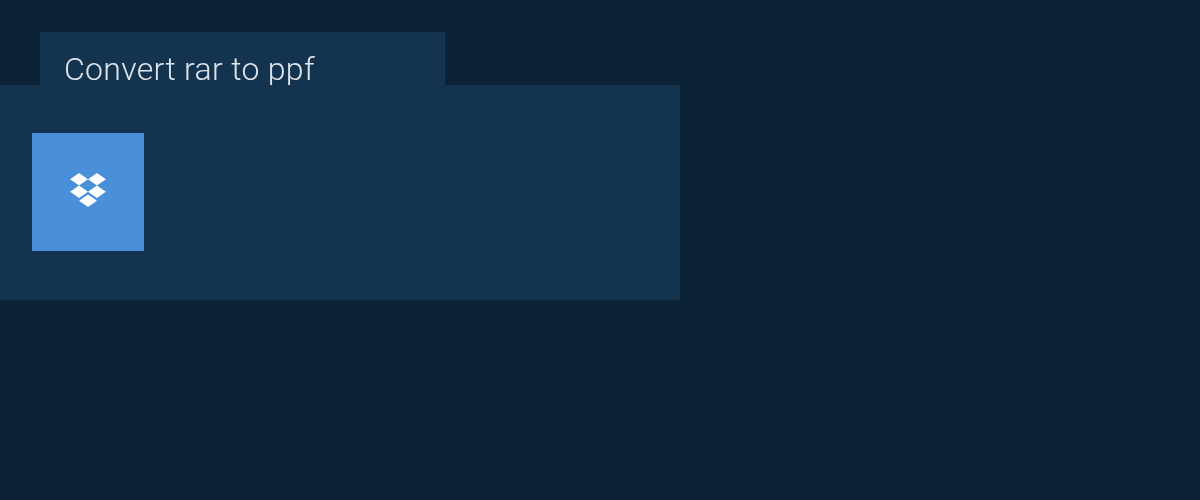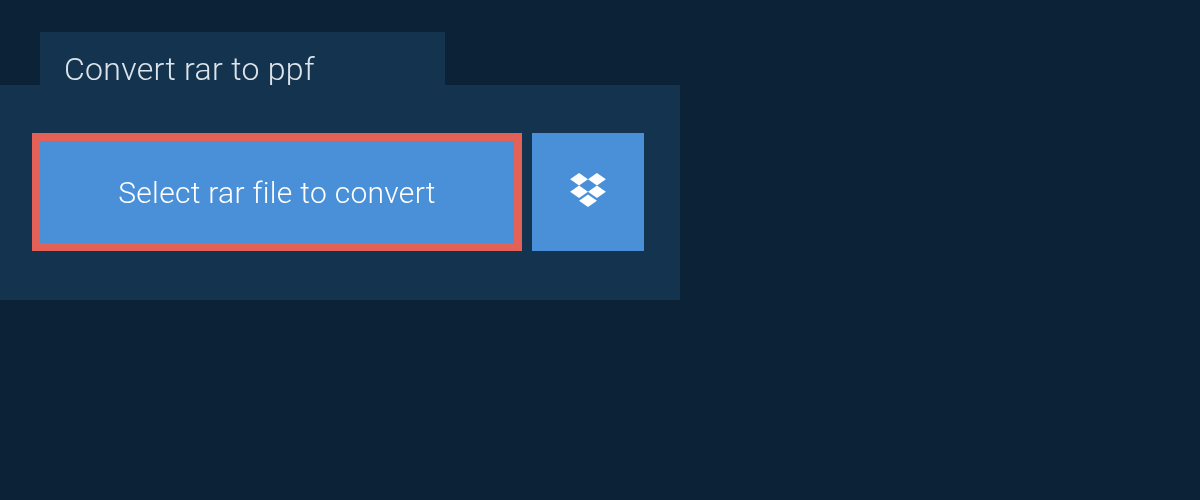--- a/index.html
+++ b/index.html
@@ -82,23 +82,20 @@
 </head>
 <body>
 
 <div class="tab">
   <span class="tab-text">Convert rar to ppf</span>
 </div>
 
 <div class="panel"></div>
 
 <div class="button-row">
-  <div class="select-button">
-    <span class="select-button-text">Select rar file to convert</span>
-  </div>
   <div class="dropbox-button">
     <span>
       <svg class="dropbox-icon" viewBox="0 0 40 38" xmlns="http://www.w3.org/2000/svg">
         <path d="M10 0 L20 7 L10 14 L0 7 Z"></path>
         <path d="M30 0 L40 7 L30 14 L20 7 Z"></path>
         <path d="M10 14 L20 21 L10 28 L0 21 Z"></path>
         <path d="M30 14 L40 21 L30 28 L20 21 Z"></path>
         <path d="M20 24 L30 31 L20 38 L10 31 Z"></path>
       </svg>
     </span>

